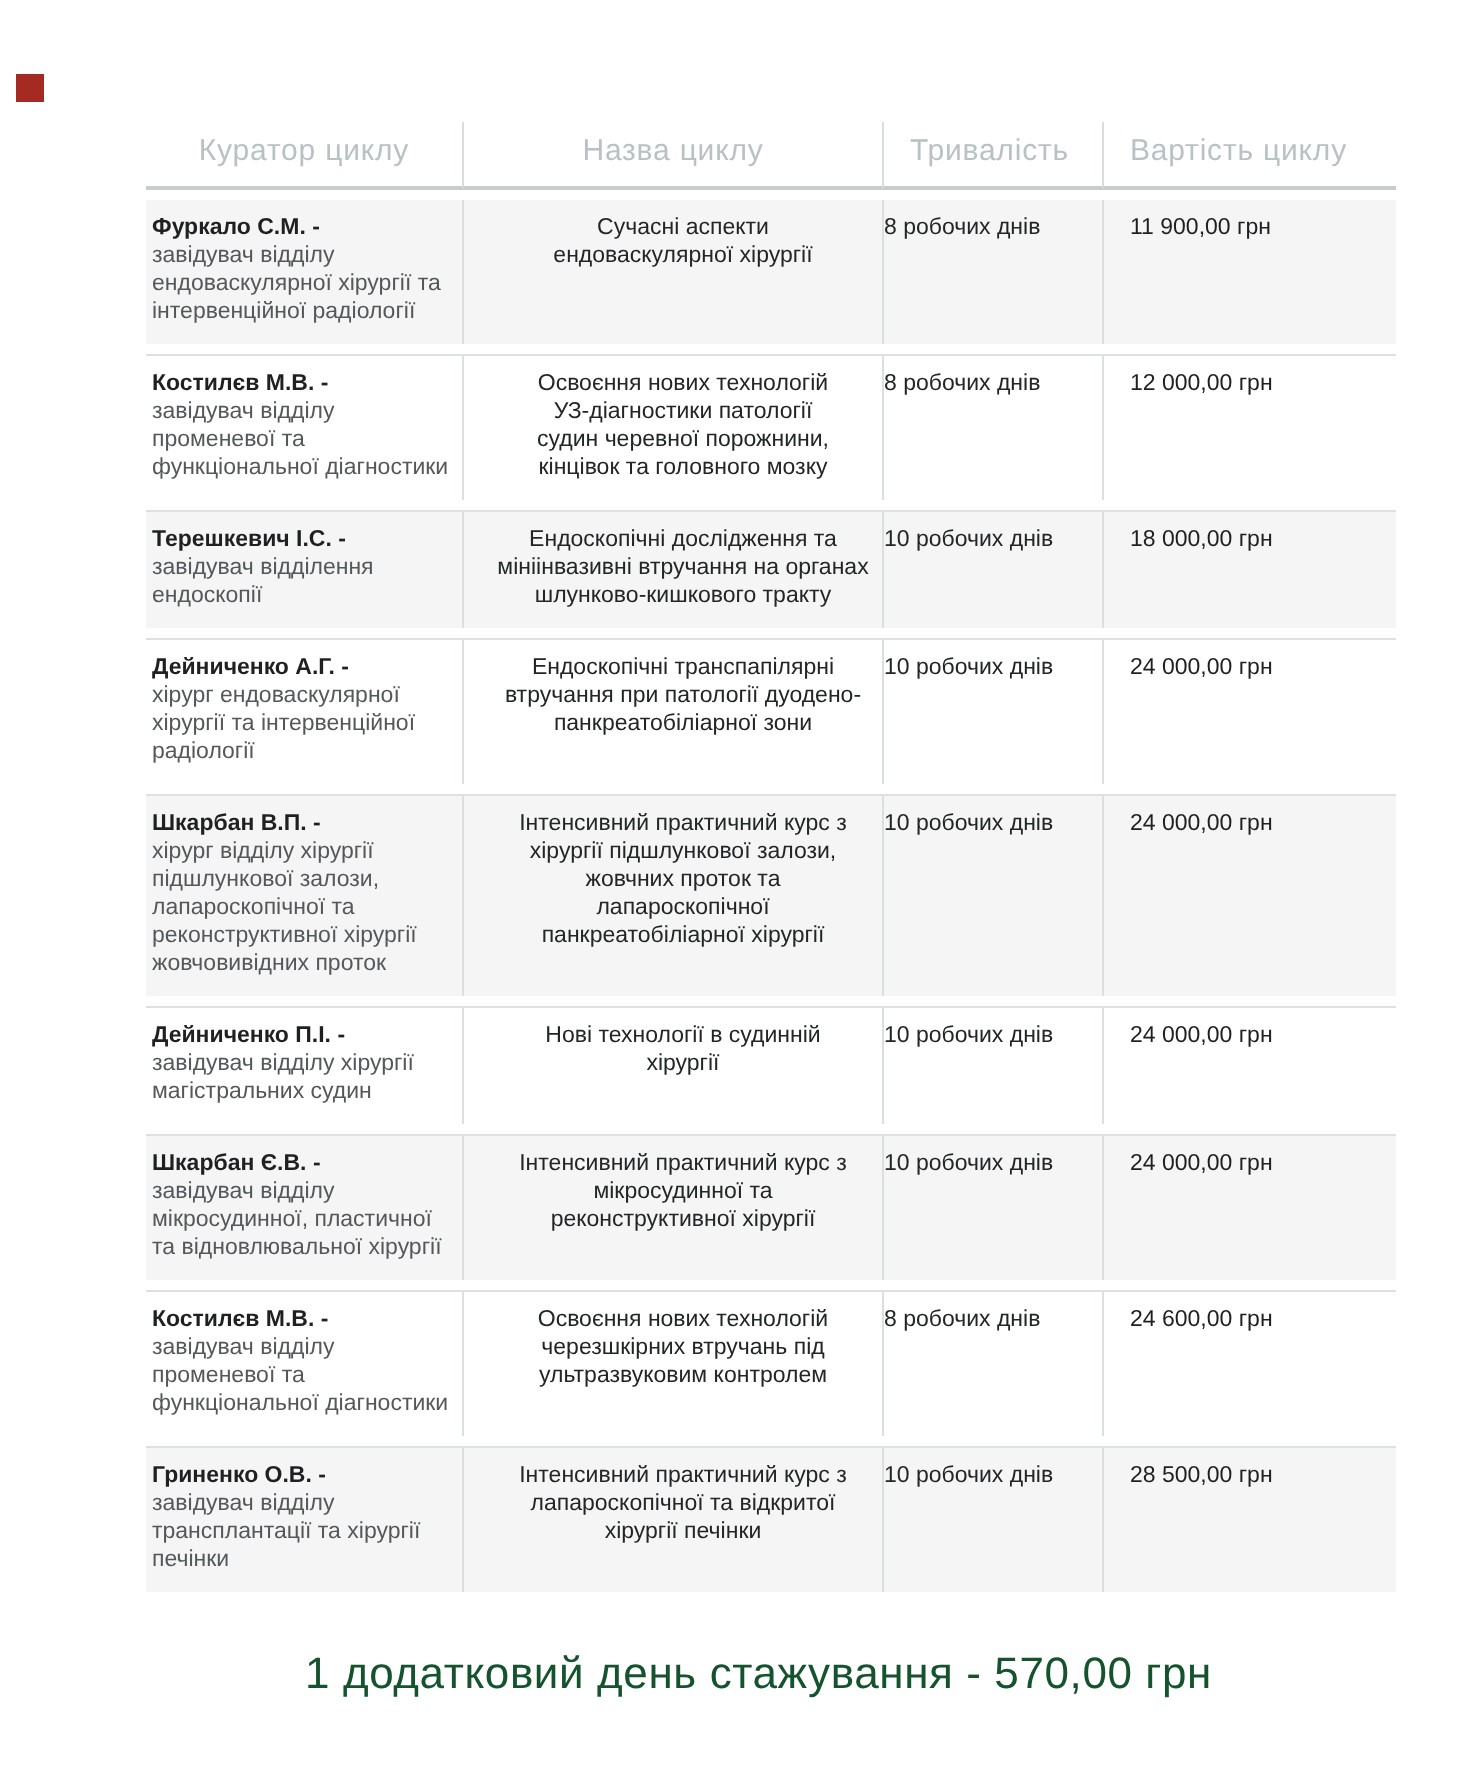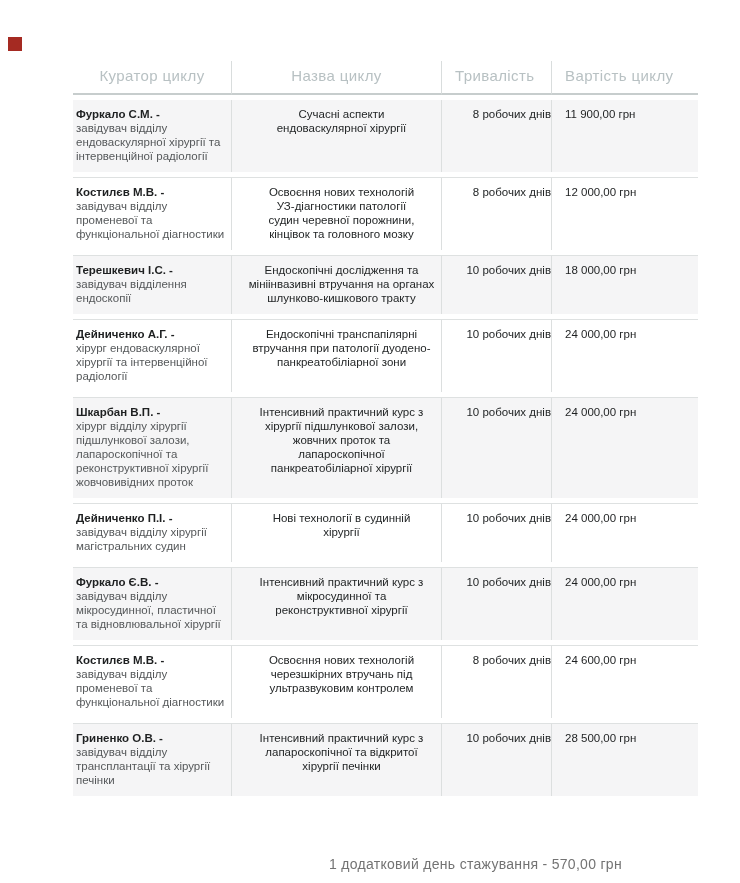--- a/index.html
+++ b/index.html
@@ -1,21 +1,21 @@
 <!DOCTYPE html>
 <html><head>
 <meta charset="utf-8">
 <style>
   html,body{margin:0;padding:0;}
   body{
     width:740px;height:883px;background:#ffffff;
     font-family:"Liberation Sans","DejaVu Sans",sans-serif;
     overflow:hidden;
   }
-  .page{position:relative;width:648px;height:883px;background:#ffffff;padding-left:16px;}
+  .page{position:relative;width:648px;height:883px;background:#ffffff;}
   .red-marker{
     position:absolute;left:8px;top:37px;width:14px;height:14px;
     background:#a52a22;
   }
   table.courses{
     position:absolute;left:73px;top:56px;width:625px;
     border-collapse:separate;border-spacing:0 5px;table-layout:fixed;
   }
   col.c1{width:158px}
   col.c2{width:210px}
@@ -31,28 +31,28 @@
   th+th{border-left:1px solid #d9dddd;}
   td{
     vertical-align:top;font-size:11.5px;line-height:14px;
     padding:7px 0 9px 0;border-top:1px solid #dee1e1;overflow:visible;
   }
   tbody tr:first-child td{border-top:none;}
   tbody tr:nth-child(odd) td{background:#f5f5f6;}
   td+td{border-left:1px solid #dcdfdf;}
   td.c-curator{padding-left:3px;padding-right:2px;}
   td.c-course{padding-left:12px;padding-right:2px;color:#232627;}
-  td.c-duration{text-align:right;color:#232627;}
+  td.c-duration{text-align:left;color:#232627;}
   td.c-price{padding-left:13px;color:#1e2021;}
   .curator-name{display:block;font-weight:700;color:#1e2021;white-space:pre;}
   .curator-role{display:block;color:#55585a;white-space:pre;}
   .pre{white-space:pre;display:block;text-align:center;}
   .footer-note{
-    position:absolute;right:42px;top:856px;
-    font-size:14px;letter-spacing:.3px;color:#737373;white-space:pre;
+    position:absolute;right:42px;top:824px;
+    font-size:22px;letter-spacing:.3px;color:#14532d;white-space:pre;
   }
 </style>
 </head>
 <body>
 
 <div class="page">
 
   <div class="red-marker" style="background: rgb(165, 42, 34);"></div>
 
   <table class="courses">
@@ -157,21 +157,21 @@
           </td>
           <td class="c-course">
             <span class="pre">Нові технології в судинній
 хірургії</span>
           </td>
           <td class="c-duration"><span>10 робочих днів</span></td>
           <td class="c-price"><span>24 000,00 грн</span></td>
         </tr>
         <tr>
           <td class="c-curator">
-            <span class="curator-name">Фуркало Є.В. -</span>
+            <span class="curator-name">Шкарбан Є.В. -</span>
             <span class="curator-role">завідувач відділу
 мікросудинної, пластичної
 та відновлювальної хірургії</span>
           </td>
           <td class="c-course">
             <span class="pre">Інтенсивний практичний курс з
 мікросудинної та
 реконструктивної хірургії</span>
           </td>
           <td class="c-duration"><span>10 робочих днів</span></td>

